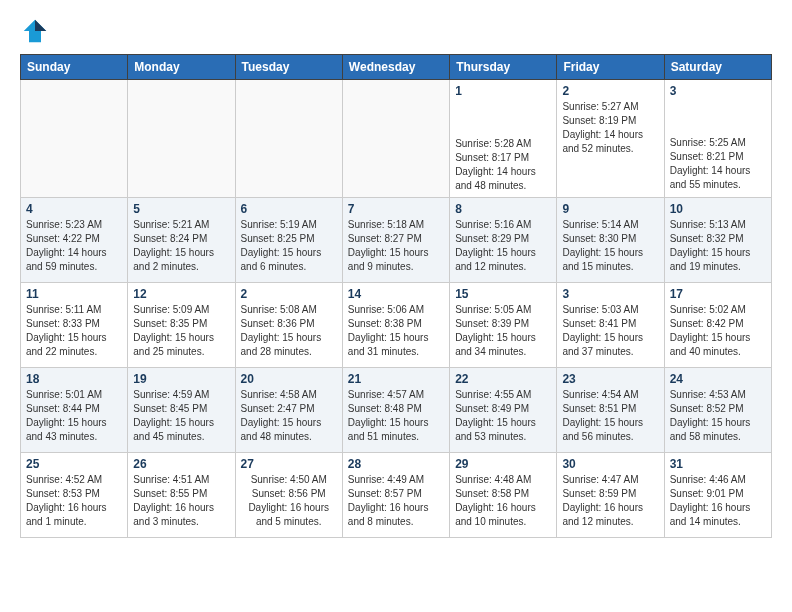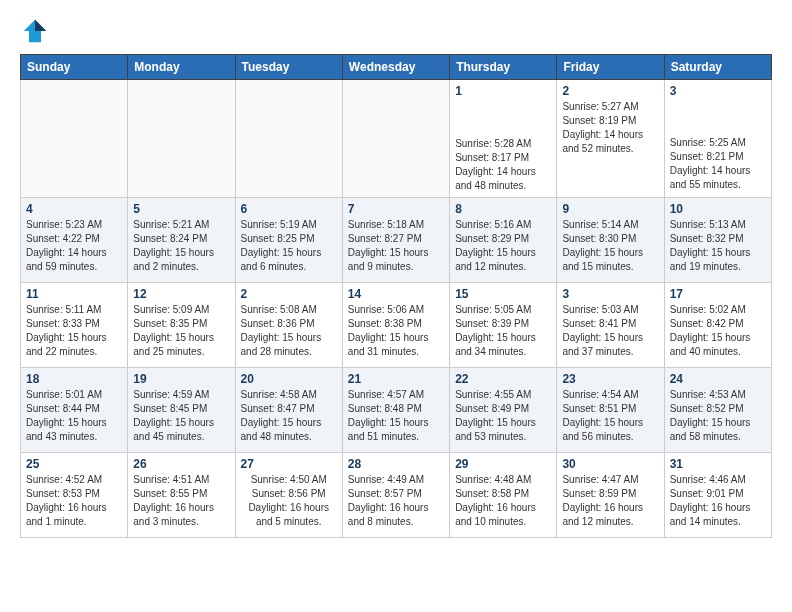--- a/index.html
+++ b/index.html
@@ -261,21 +261,21 @@
         <td>
           <span class="day-num">19</span>
           <div class="day-info" style="white-space: pre-line;">Sunrise: 4:59 AM
 Sunset: 8:45 PM
 Daylight: 15 hours
 and 45 minutes.</div>
         </td>
         <td>
           <span class="day-num">20</span>
           <div class="day-info" style="white-space: pre-line;">Sunrise: 4:58 AM
-Sunset: 8:47 PM
+Sunset: 2:47 PM
 Daylight: 15 hours
 and 48 minutes.</div>
         </td>
         <td>
           <span class="day-num">21</span>
           <div class="day-info" style="white-space: pre-line;">Sunrise: 4:57 AM
 Sunset: 8:48 PM
 Daylight: 15 hours
 and 51 minutes.</div>
         </td>

